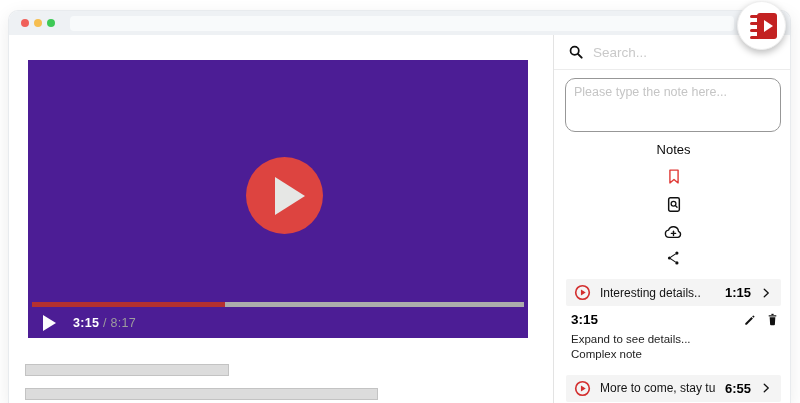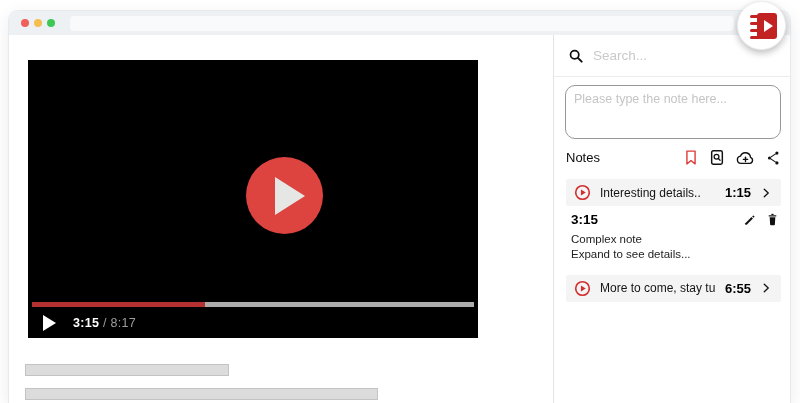--- a/index.html
+++ b/index.html
@@ -24,22 +24,22 @@
   .logo { position:absolute; left:12px; top:11px; width:28px; height:27px; }
   .logo .book { position:absolute; left:7px; top:0; width:20px; height:26px;
                 background:#c32222; border-radius:3px; }
   .logo .book .tri { position:absolute; left:7px; top:7px; width:0; height:0;
                      border-left:9px solid #fff; border-top:6px solid transparent;
                      border-bottom:6px solid transparent; }
   .logo .ring { position:absolute; left:0; width:10px; height:3px;
                 background:#c32222; border-radius:2px; }
 
   
-  .video { position:absolute; left:19px; top:49px; width:450px; height:278px;
-           background:#000000; }
+  .video { position:absolute; left:19px; top:49px; width:500px; height:278px;
+           background:#4c1d95; }
   .bigplay { position:absolute; left:218px; top:97px; width:77px; height:77px;
              border-radius:50%; background:#dd4440; }
   .bigplay .tri { position:absolute; left:29px; top:20px; width:0; height:0;
                   border-left:30px solid #e6e7e5; border-top:19px solid transparent;
                   border-bottom:19px solid transparent; }
   .progress { position:absolute; left:4px; right:4px; bottom:31px; height:5px;
               background:#acacac; }
   .progress-fill { height:100%; background:#b53030; }
   .vplay { position:absolute; left:15px; bottom:7px; width:0; height:0;
            border-left:13px solid #fdfdfd; border-top:8px solid transparent;
@@ -49,34 +49,34 @@
   .vtime .cur { color:#fff; font-weight:bold; }
 
   
   .skel { position:absolute; height:12px; background:#dcdcdc; border:1px solid #c3c3c3; }
   .skel1 { left:16px; top:353px; width:204px; }
   .skel2 { left:16px; top:377px; width:353px; }
 
   
   .sidebar { position:absolute; top:24px; right:0; bottom:0; width:237px;
              background:#fff; border-left:1px solid #e3e3e3; }
-  .searchrow { display:flex; align-items:center; height:42px; padding:0 14px;
+  .searchrow { display:flex; align-items:center; height:35px; padding:0 14px;
                border-bottom:1px solid #ececec; gap:9px; }
   .searchrow input { border:none; outline:none; flex:1; font-size:13.5px;
                      font-family:"Liberation Sans",sans-serif; color:#444;
                      background:transparent; }
   .searchrow input::placeholder { color:#c9c9c9; }
 
   .note-input { display:block; margin:8px 8px 4px 11px; width:216px; height:54px;
                 border:1px solid #979797; border-radius:10px; resize:none;
                 padding:6px 8px; font-size:12.5px; color:#333;
                 font-family:"Liberation Sans",sans-serif; outline:none; }
   .note-input::placeholder { color:#c5c5c5; }
 
-  .notes-head { display:flex; align-items:center; margin:10px 9px 0 12px; gap:11px; }
+  .notes-head { display:flex; align-items:center; margin:10px 9px 0 12px; gap:11px;flex-direction:column; }
   .notes-label { font-size:13px; color:#0b0b0b; flex:1; }
   .ic { display:inline-block; cursor:pointer; line-height:0; }
 
   .notelist { margin:0 9px 0 12px; }
   .noterow { margin-top:13px; height:27px; background:#f4f4f4; border-radius:2px;
              display:flex; align-items:center; padding:0 9px 0 8px; gap:9px;
              cursor:pointer; }
   .noterow .title { flex:1; font-size:12px; color:#141414; white-space:nowrap;
                     overflow:hidden; }
   .noterow .time { font-size:13px; font-weight:bold; color:#000; }
@@ -198,22 +198,22 @@
           </span>
           <span class="ic">
             <svg width="13" height="15" viewBox="0 0 24 26">
                 <rect x="10" y="2.5" width="4" height="2.2" fill="#111"></rect>
                 <rect x="5" y="5.2" width="14" height="2.2" fill="#111"></rect>
                 <path d="M6.8 9h10.4l-.8 13a1.6 1.6 0 0 1-1.6 1.5H9.2a1.6 1.6 0 0 1-1.6-1.5z" fill="#111"></path>
               </svg>
           </span>
         </div>
         <div class="exp-lines">
+          <div class="exp-line">Expand to see details...</div>
           <div class="exp-line">Complex note</div>
-          <div class="exp-line">Expand to see details...</div>
         </div>
       </div>
 
       <div class="noterow">
         <span class="playwrap">
           <svg width="17" height="17" viewBox="0 0 24 24">
               <circle cx="12" cy="12" r="9.6" fill="none" stroke="#d32f2f" stroke-width="2.3"></circle>
               <path d="M9.8 7.8l6.8 4.2-6.8 4.2z" fill="#d32f2f"></path>
             </svg>
         </span>

